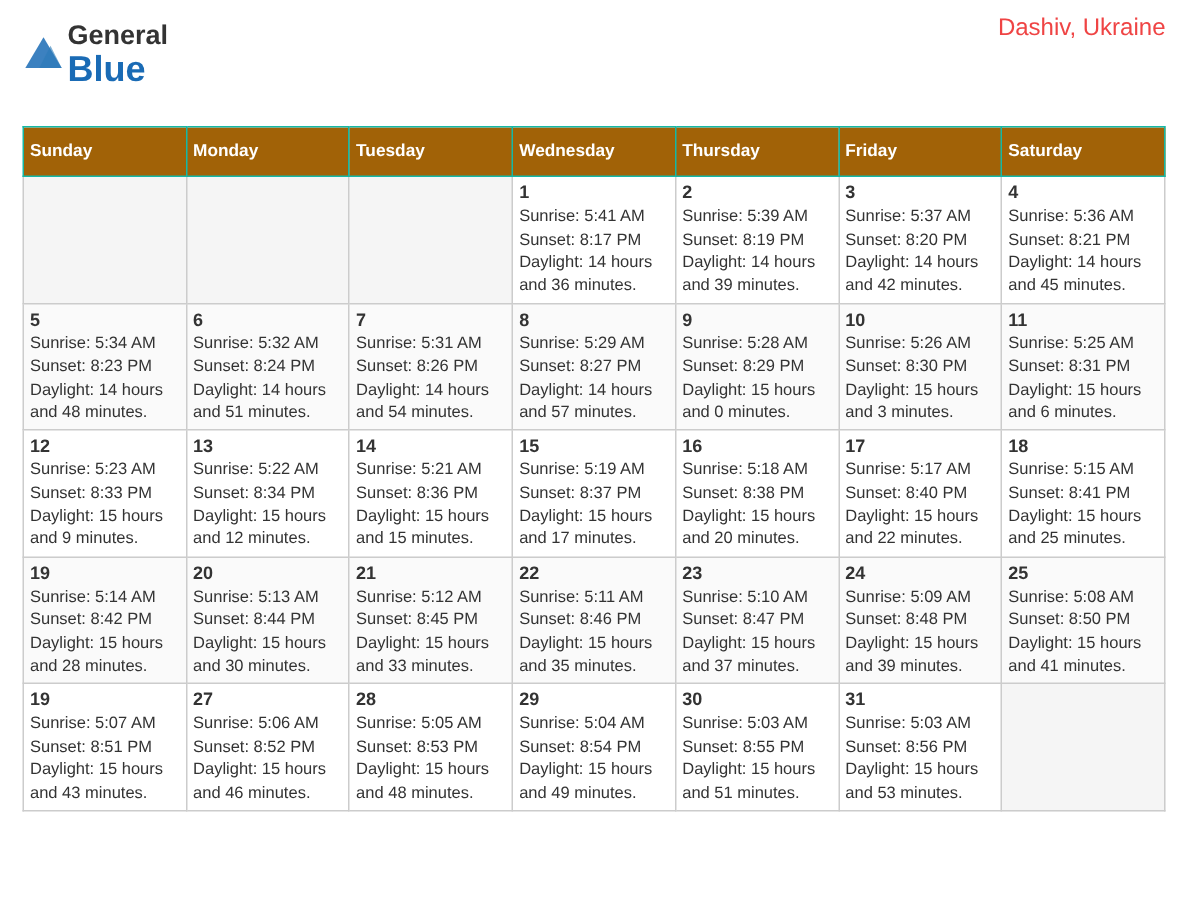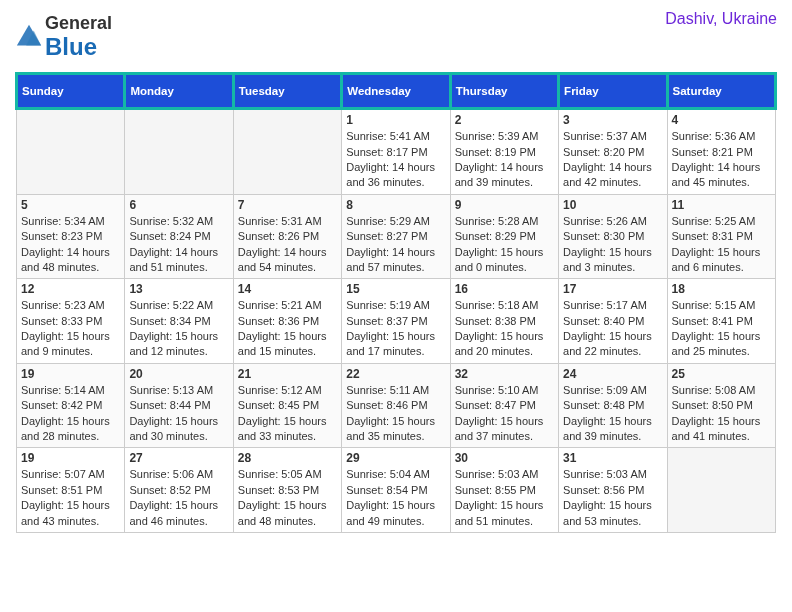--- a/index.html
+++ b/index.html
@@ -11,21 +11,21 @@
       overflow: hidden;
     }
     .container {
       width: 792px;
       padding: 10px 15px 5px 15px;
     }
     .header {
       display: flex;
       justify-content: space-between;
       align-items: flex-start;
-      margin-bottom: 12px;
+      margin-bottom: 24px;
     }
     .logo {
       display: flex;
       align-items: center;
       margin-top: 4px;
     }
     .logo-text {
       display: flex;
       flex-direction: column;
       line-height: 1.1;
@@ -49,35 +49,35 @@
       text-align: right;
     }
     .month-year {
       font-size: 32px;
       font-weight: bold;
       color: #333;
       line-height: 1.1;
     }
     .location {
       font-size: 16px;
-      color: #6d28d9;
+      color: #ef4444;
     }
     table {
       width: 100%;
       border-collapse: collapse;
       table-layout: fixed;
     }
     th {
-      background-color: #1d4ed8;
+      background-color: #a16207;
       color: #fff;
       font-size: 11.5px;
       font-weight: bold;
       padding: 10px 4px;
       text-align: left;
-      border: 3px solid #14b8a6;
+      border: 1px solid #14b8a6;
     }
     td {
       border: 1px solid #ccc;
       vertical-align: top;
       padding: 3px 4px;
       font-size: 9px;
       color: #333;
       height: 78px;
       background: #fff;
     }
@@ -224,21 +224,21 @@
           </td>
           <td>
             <span class="day-num">21</span>
             <div class="cell-info">Sunrise: 5:12 AM<br>Sunset: 8:45 PM<br>Daylight: 15 hours and 33 minutes.</div>
           </td>
           <td>
             <span class="day-num">22</span>
             <div class="cell-info">Sunrise: 5:11 AM<br>Sunset: 8:46 PM<br>Daylight: 15 hours and 35 minutes.</div>
           </td>
           <td>
-            <span class="day-num">32</span>
+            <span class="day-num">23</span>
             <div class="cell-info">Sunrise: 5:10 AM<br>Sunset: 8:47 PM<br>Daylight: 15 hours and 37 minutes.</div>
           </td>
           <td>
             <span class="day-num">24</span>
             <div class="cell-info">Sunrise: 5:09 AM<br>Sunset: 8:48 PM<br>Daylight: 15 hours and 39 minutes.</div>
           </td>
           <td>
             <span class="day-num">25</span>
             <div class="cell-info">Sunrise: 5:08 AM<br>Sunset: 8:50 PM<br>Daylight: 15 hours and 41 minutes.</div>
           </td>

